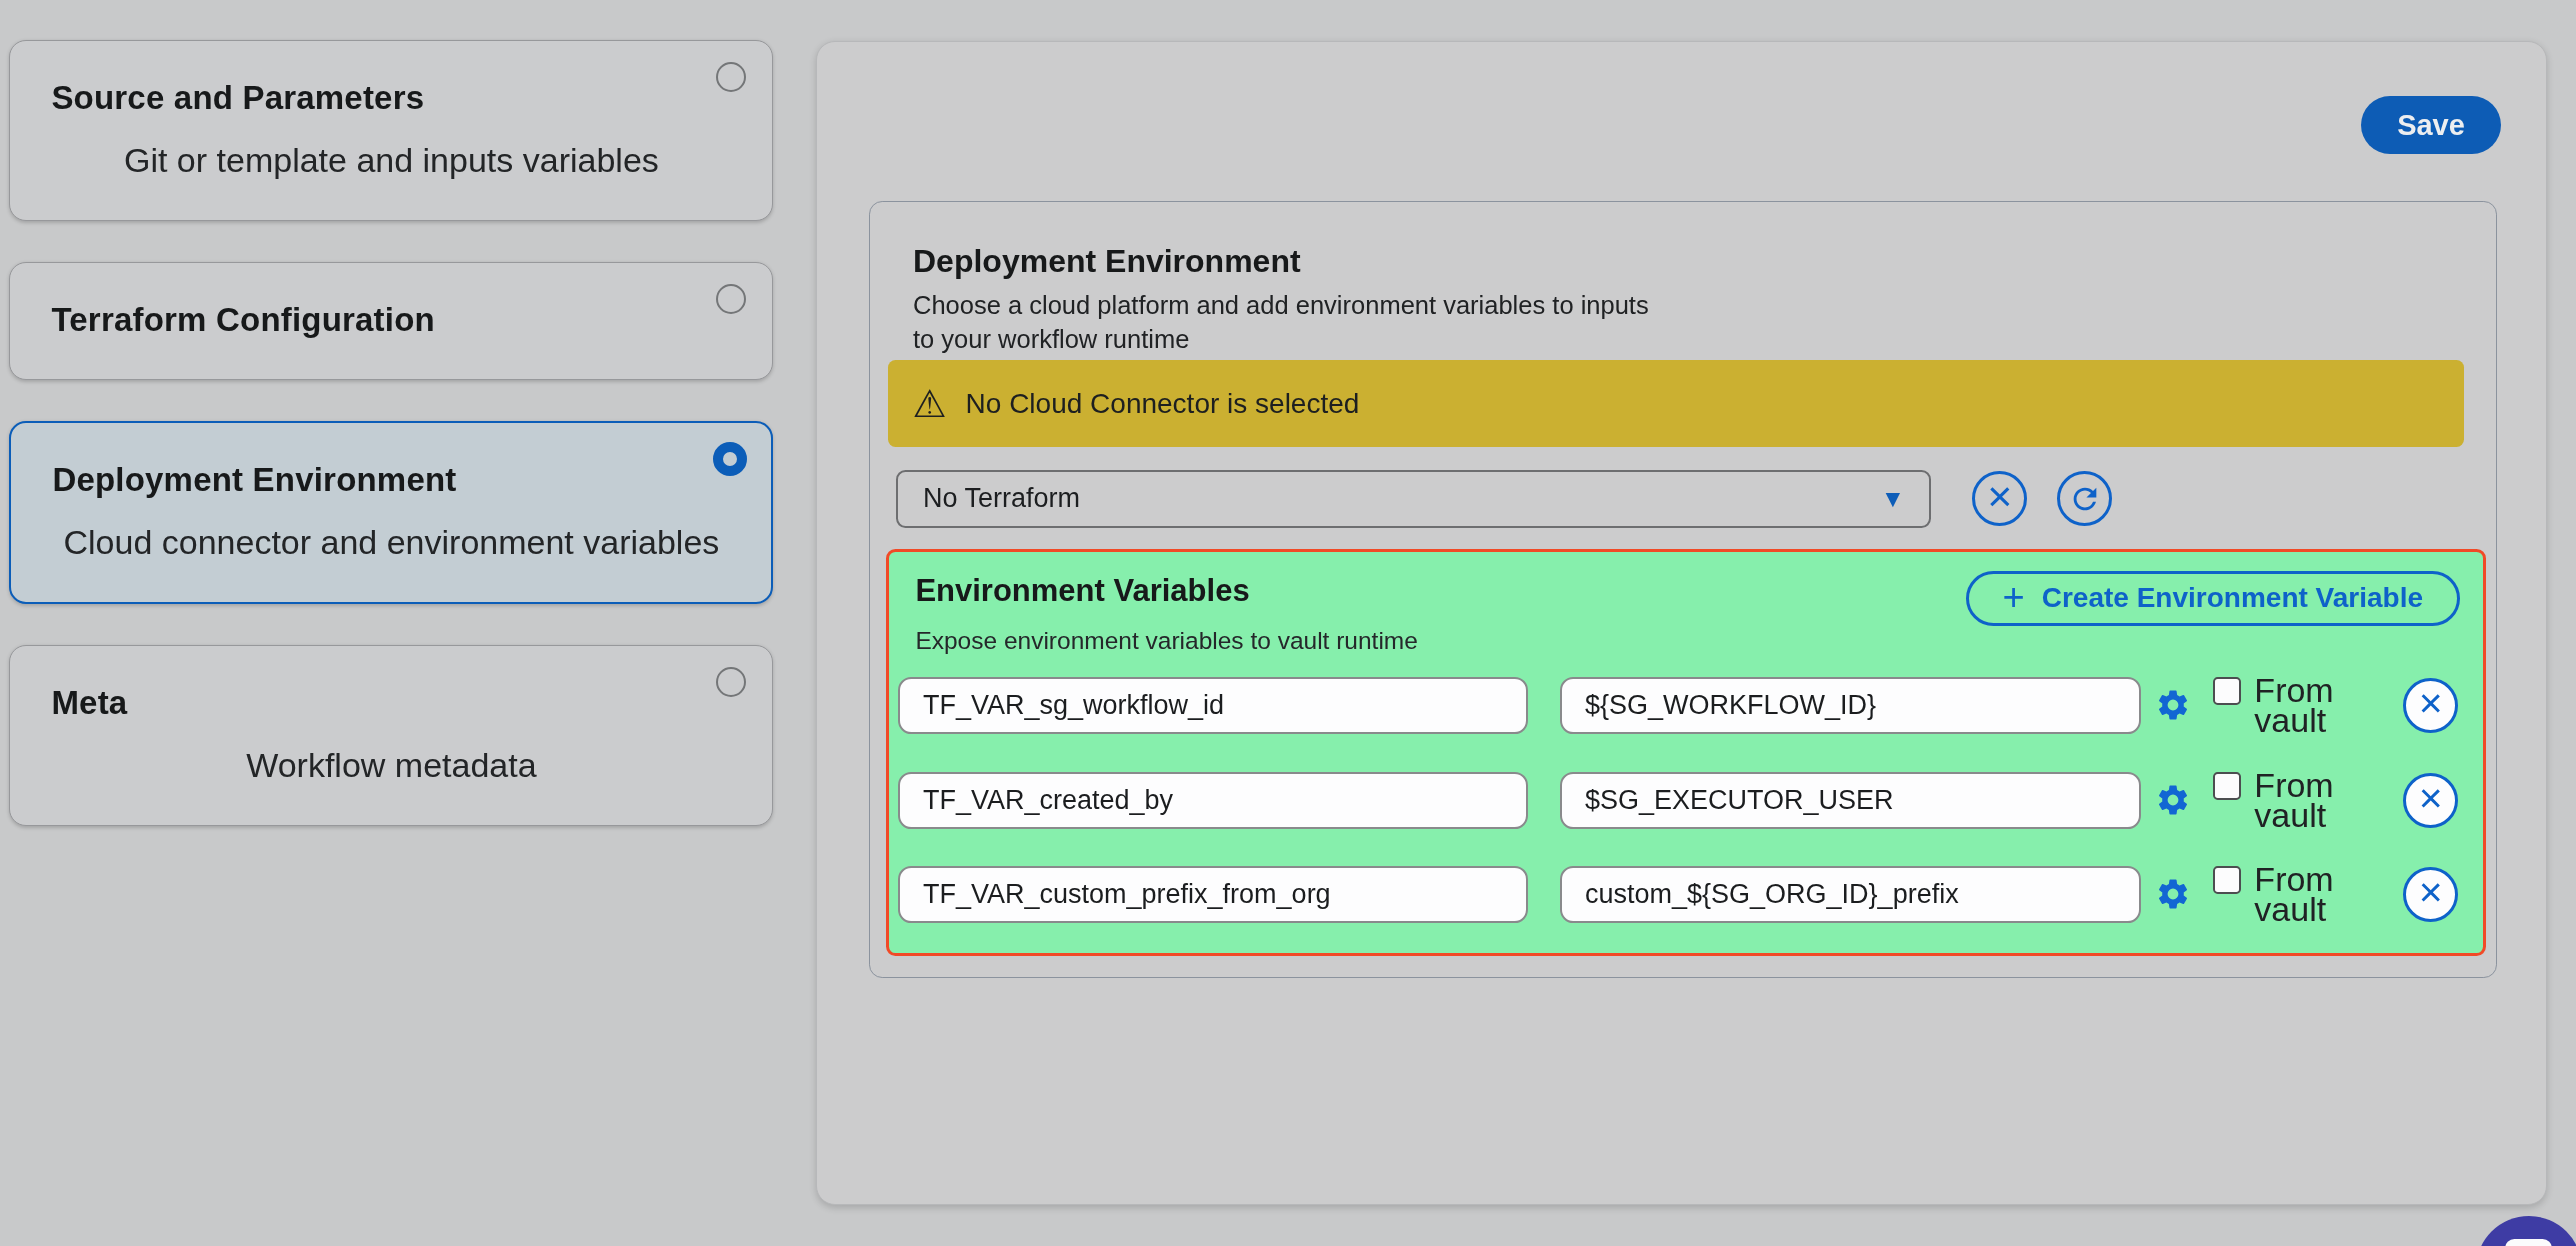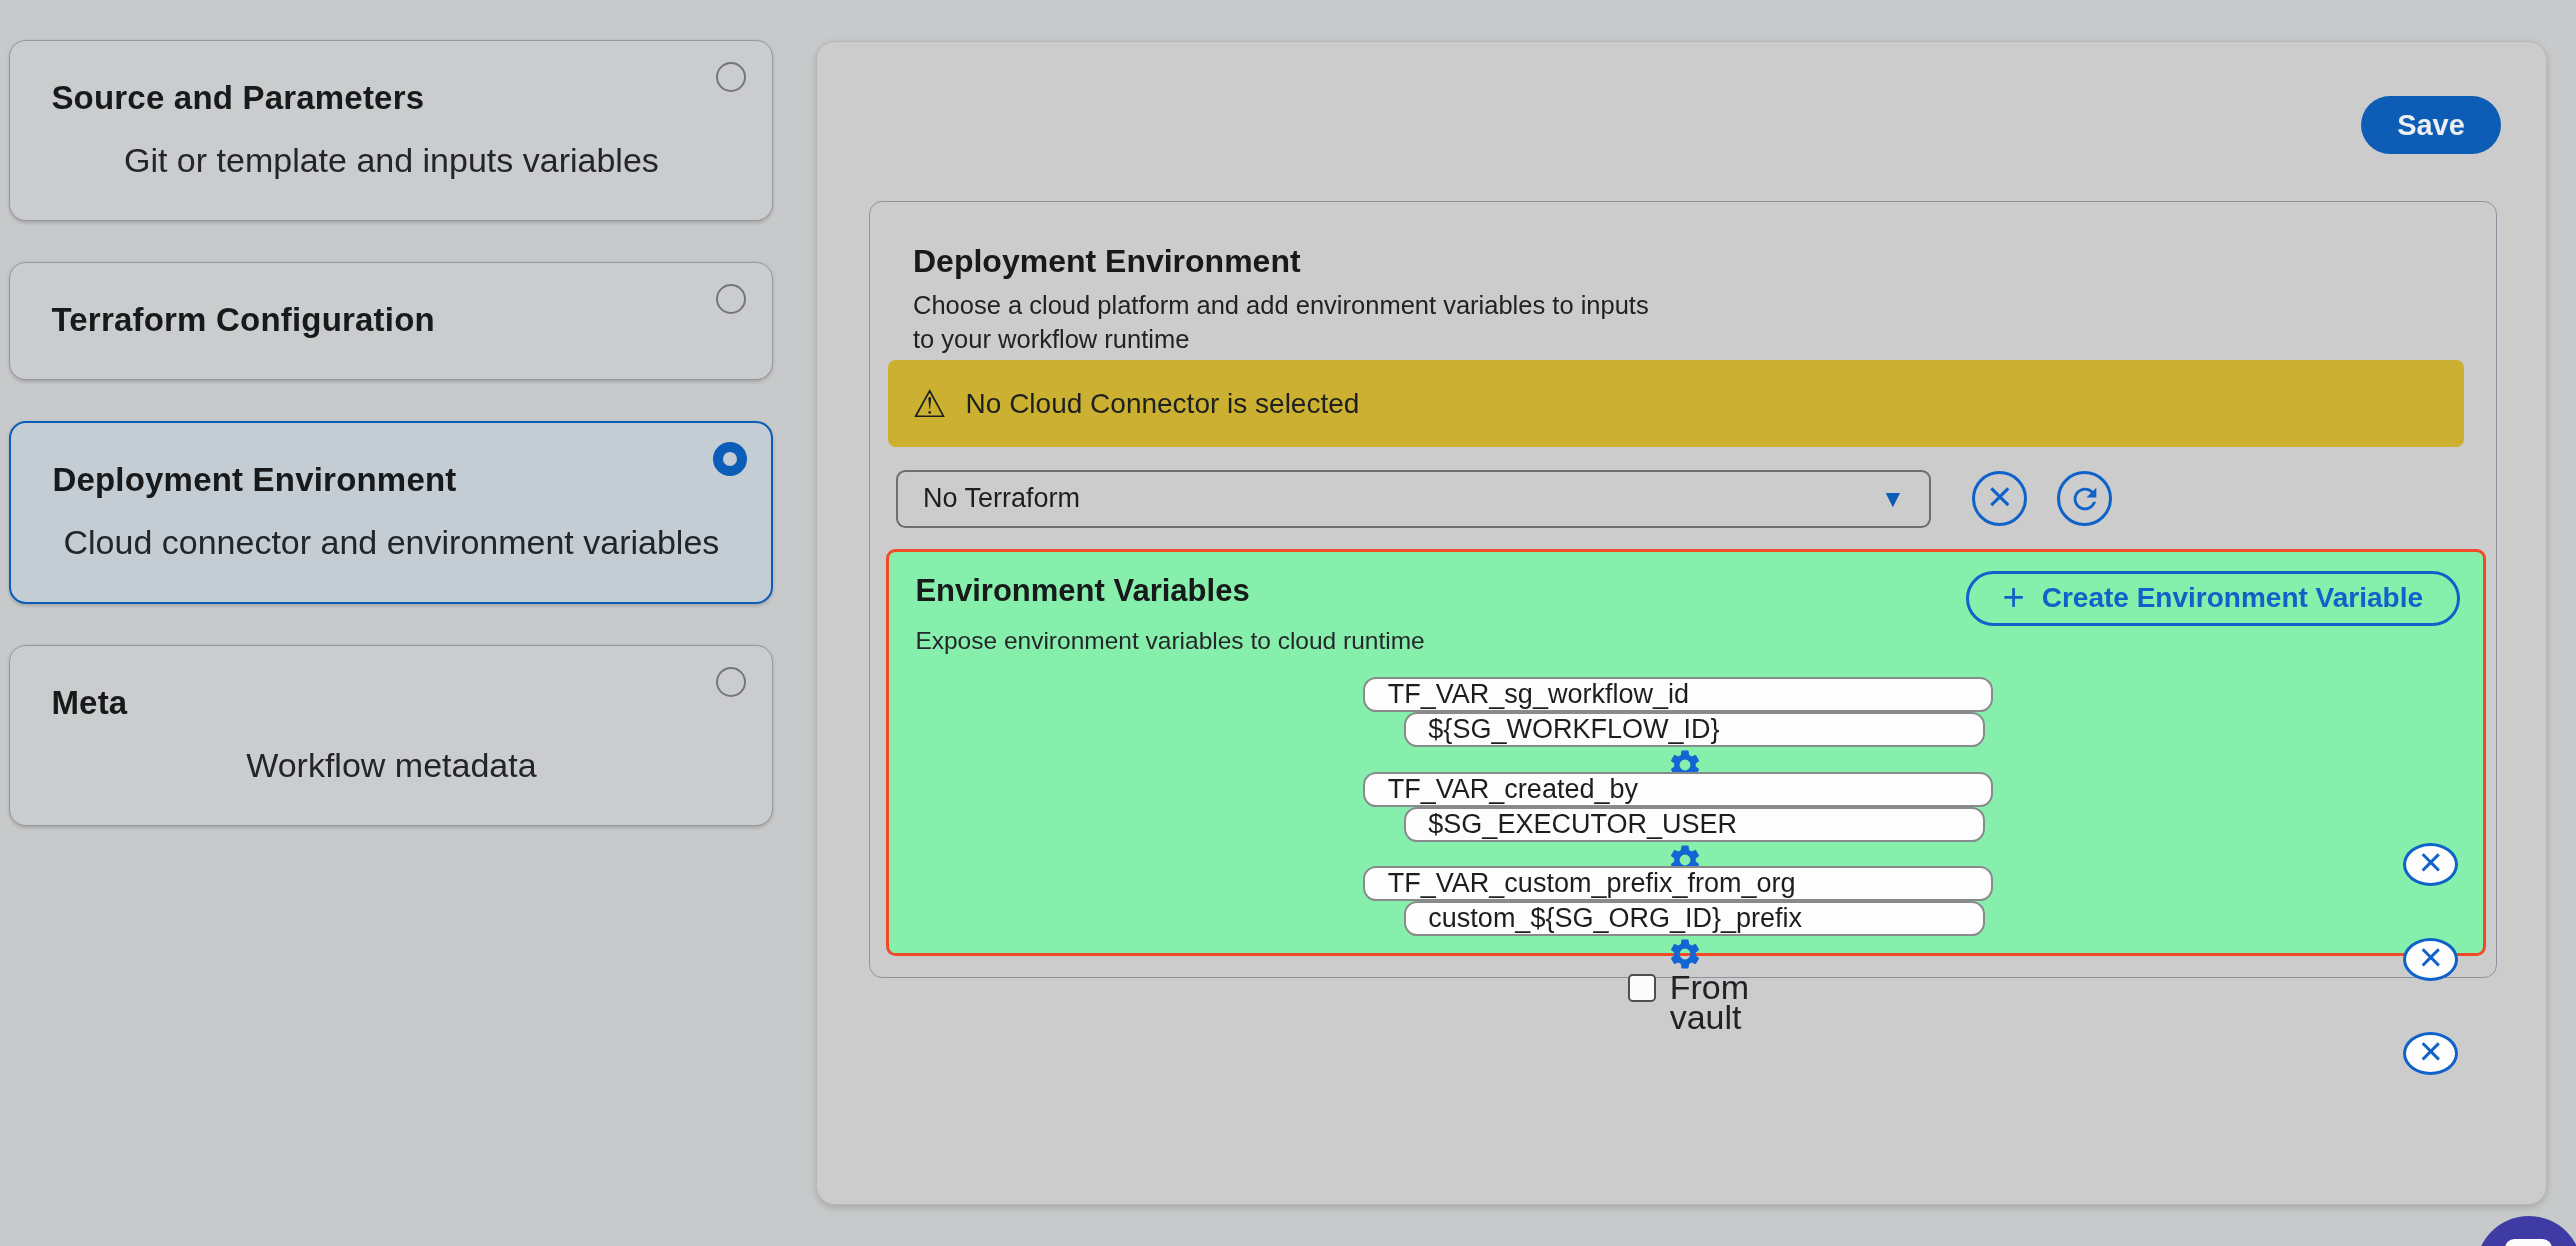--- a/index.html
+++ b/index.html
@@ -106,21 +106,21 @@
   .create-btn {
     position:absolute; right:22.6px; top:19px; height:55px;
     padding:0 34px;
     border:3.8px solid #0e62c9; border-radius:30px; background:transparent;
     display:flex; align-items:center; gap:17px;
     color:#0e62c9; font-size:28px; font-weight:700; font-family:inherit;
     cursor:pointer;
   }
   .plus-glyph { font-size:38px; font-weight:400; line-height:1; margin-top:-2.8px; }
 
-  .env-row { position:absolute; left:9.4px; right:24.5px; height:57px; display:flex; align-items:center;flex-direction:column; }
+  .env-row { position:absolute; left:9.4px; right:24.5px; height:57px; display:flex; align-items:center; }
   .env-row.r0 { top:125px; }
   .env-row.r1 { top:220px; }
   .env-row.r2 { top:314px; }
   .env-input {
     height:57px; border:2.8px solid #898a8c; border-radius:13.2px;
     background:#fdfdfe; font-size:27px; color:#1b1d1f;
     padding:0 22.6px; font-family:inherit;
   }
   .key-input { width:630px; }
   .val-input { width:581px; margin-left:32px; }
@@ -206,21 +206,21 @@
       <button class="circle-btn refresh-conn">
         <svg width="34" height="34" viewBox="0 0 24 24">
           <path fill="#0e62c9" d="M17.65 6.35A7.96 7.96 0 0 0 12 4c-4.42 0-7.99 3.58-7.99 8s3.57 8 7.99 8c3.73 0 6.84-2.55 7.73-6h-2.08A5.99 5.99 0 0 1 12 18c-3.31 0-6-2.69-6-6s2.69-6 6-6c1.66 0 3.14.69 4.22 1.78L13 11h7V4l-2.35 2.35z"></path>
         </svg>
       </button>
     </div>
 
     <div class="env-section">
 
       <div class="env-title">Environment Variables</div>
-      <div class="env-sub">Expose environment variables to cloud runtime</div>
+      <div class="env-sub">Expose environment variables to vault runtime</div>
 
       <button class="create-btn">
         <span class="plus-glyph">+</span>
         <span>Create Environment Variable</span>
       </button>
 
       <div class="env-row r0">
         <input class="env-input key-input" type="text" value="TF_VAR_sg_workflow_id" style="">
         <input class="env-input val-input" type="text" value="${SG_WORKFLOW_ID}" style="">
         <svg class="gear" viewBox="0 0 24 24">

